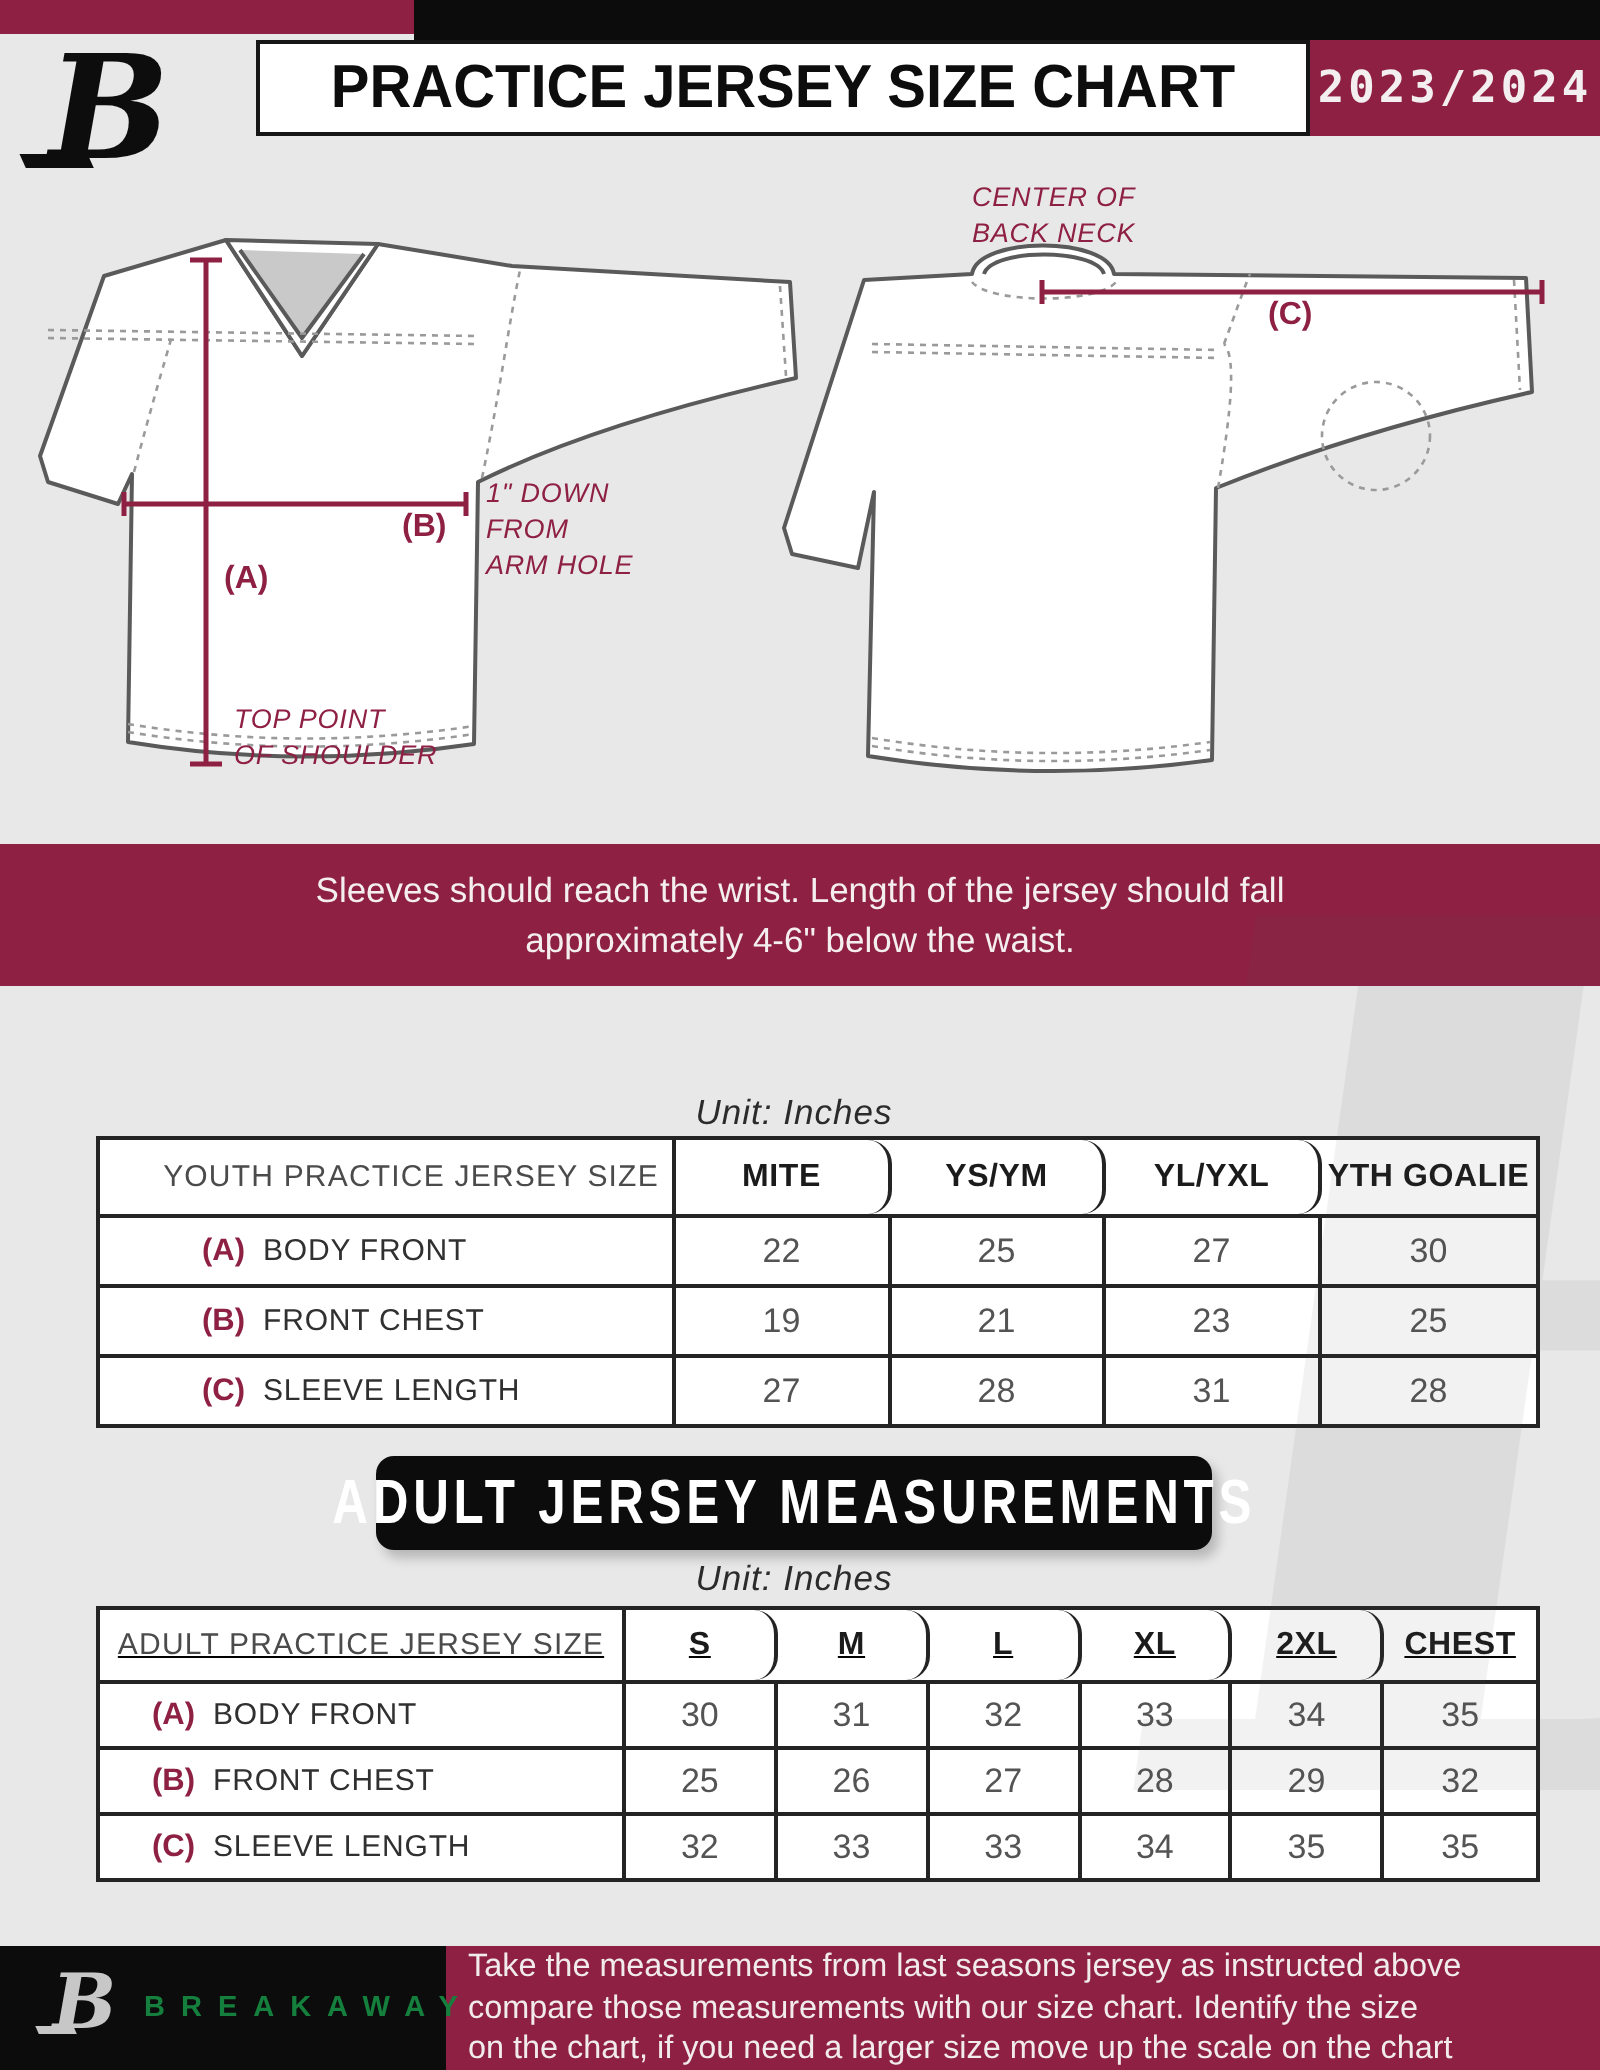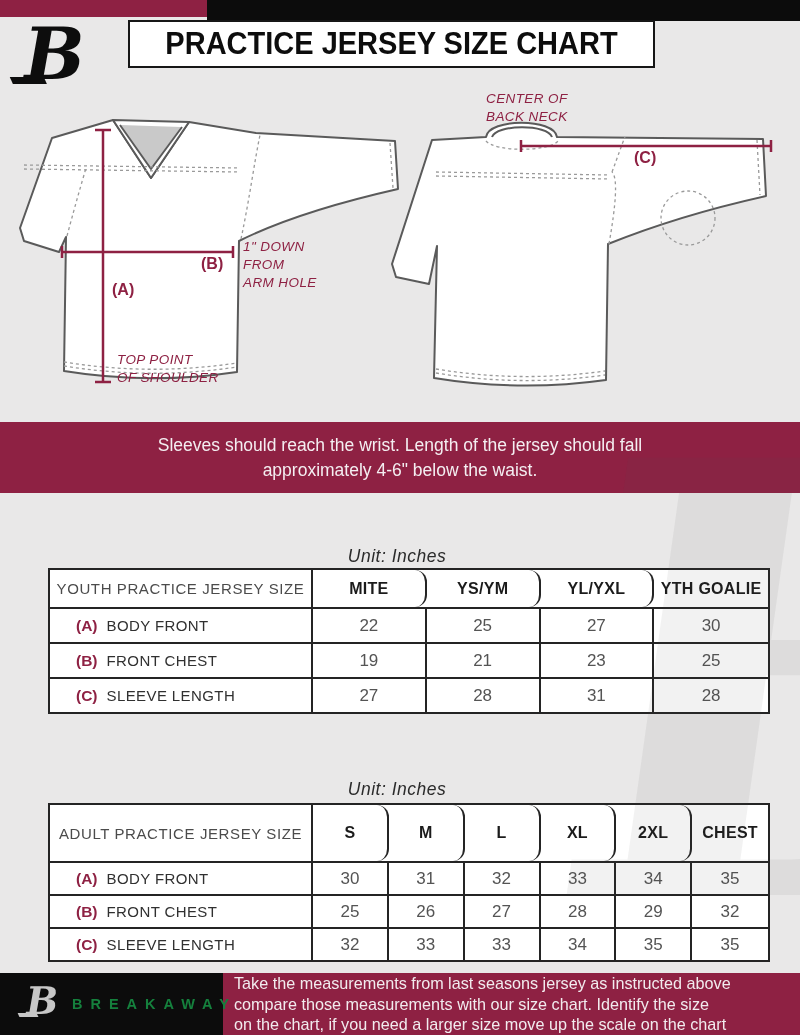--- a/index.html
+++ b/index.html
@@ -44,27 +44,27 @@
   .pill span { color:#ffffff; font-weight:bold; font-size:26px; letter-spacing:2.5px;
                transform:scale(0.95,1.2); white-space:nowrap; }
   .unit { position:absolute; left:188px; width:418px; text-align:center; font-style:italic;
           font-size:17.5px; color:#2b2b2b; z-index:4; letter-spacing:0.5px; }
 
   
   .tbl { position:absolute; left:48px; width:722px; background:#ffffff;
          border:2px solid #242424; z-index:2; }
   .tr { display:grid; }
   .tr + .tr { border-top:2px solid #242424; }
-  .youth .tr { grid-template-columns:263px repeat(4,1fr); }
+  .youth .tr { grid-template-columns:263px repeat(4,1fr);padding-left:25px; }
   .adult .tr { grid-template-columns:263px repeat(6,1fr); }
   .td { display:flex; align-items:center; justify-content:center; }
   .td:not(:last-child) { border-right:2px solid #242424; }
   .th-row { height:37px; }
   .row { height:35px; }
-  .adult .th-row { height:56px; }
+  .adult .th-row { height:35px;text-decoration:underline; }
   .adult .row { height:33px; }
   .size-h { font-size:15px; color:#4b4b4b; letter-spacing:0.6px; }
   .col-h  { font-weight:bold; font-size:16px; color:#1b1b1b; letter-spacing:0.3px;border-radius:12px; }
   .val    { font-size:17px; color:#545454; }
   .rowlab { justify-content:flex-start; padding-left:26px; }
   .rowlab .key { color:#8e2143; font-weight:bold; font-size:15.5px; margin-right:9px; }
   .rowlab .lab { color:#303030; font-size:15px; letter-spacing:0.4px; }
 
   
   .watermark { position:absolute; left:568px; top:400px; z-index:6; pointer-events:none;
@@ -90,20 +90,23 @@
 <body>
 
 <div class="page">
 
   <div class="strip-maroon"></div>
   <div class="strip-black"></div>
   <div class="logo">B</div>
   <div class="title-box">
     <span>PRACTICE JERSEY SIZE CHART</span>
   </div>
+  <div class="year-box">
+    <span>2023/2024</span>
+  </div>
 
   <svg class="diagram-svg" width="800" height="354" viewBox="0 0 800 354">
 
     <g stroke="#5a5a5a" stroke-width="2" fill="#ffffff" stroke-linejoin="round">
       <path d="M52,70 L20,160 L24,173 L59,184 L66,169 L64,303 Q150,317 237,304 L239,173
                C285,150 345,133 398,121 L395,73 L256,65 L189,54 L151,110 L113,52 Z"></path>
       <path d="M113,52 L189,54 L151,110 Z" fill="#ffffff"></path>
       <path d="M121,57 L181,59 L151,100 Z" fill="#c9c9c9" stroke="none"></path>
       <path d="M120,57 L151,101 L182,59" fill="none"></path>
     </g>
@@ -197,20 +200,23 @@
         <span class="key">(C)</span>
         <span class="lab">SLEEVE LENGTH</span>
       </div>
       <div class="td val">27</div>
       <div class="td val">28</div>
       <div class="td val">31</div>
       <div class="td val">28</div>
     </div>
   </div>
 
+  <div class="pill" style="top:728px;">
+    <span>ADULT JERSEY MEASUREMENTS</span>
+  </div>
   <div class="unit" style="top:779px;">Unit: Inches</div>
 
   <div class="tbl adult" style="top:803px;">
     <div class="tr th-row">
       <div class="td size-h">ADULT PRACTICE JERSEY SIZE</div>
       <div class="td col-h">S</div>
       <div class="td col-h">M</div>
       <div class="td col-h">L</div>
       <div class="td col-h">XL</div>
       <div class="td col-h">2XL</div>

